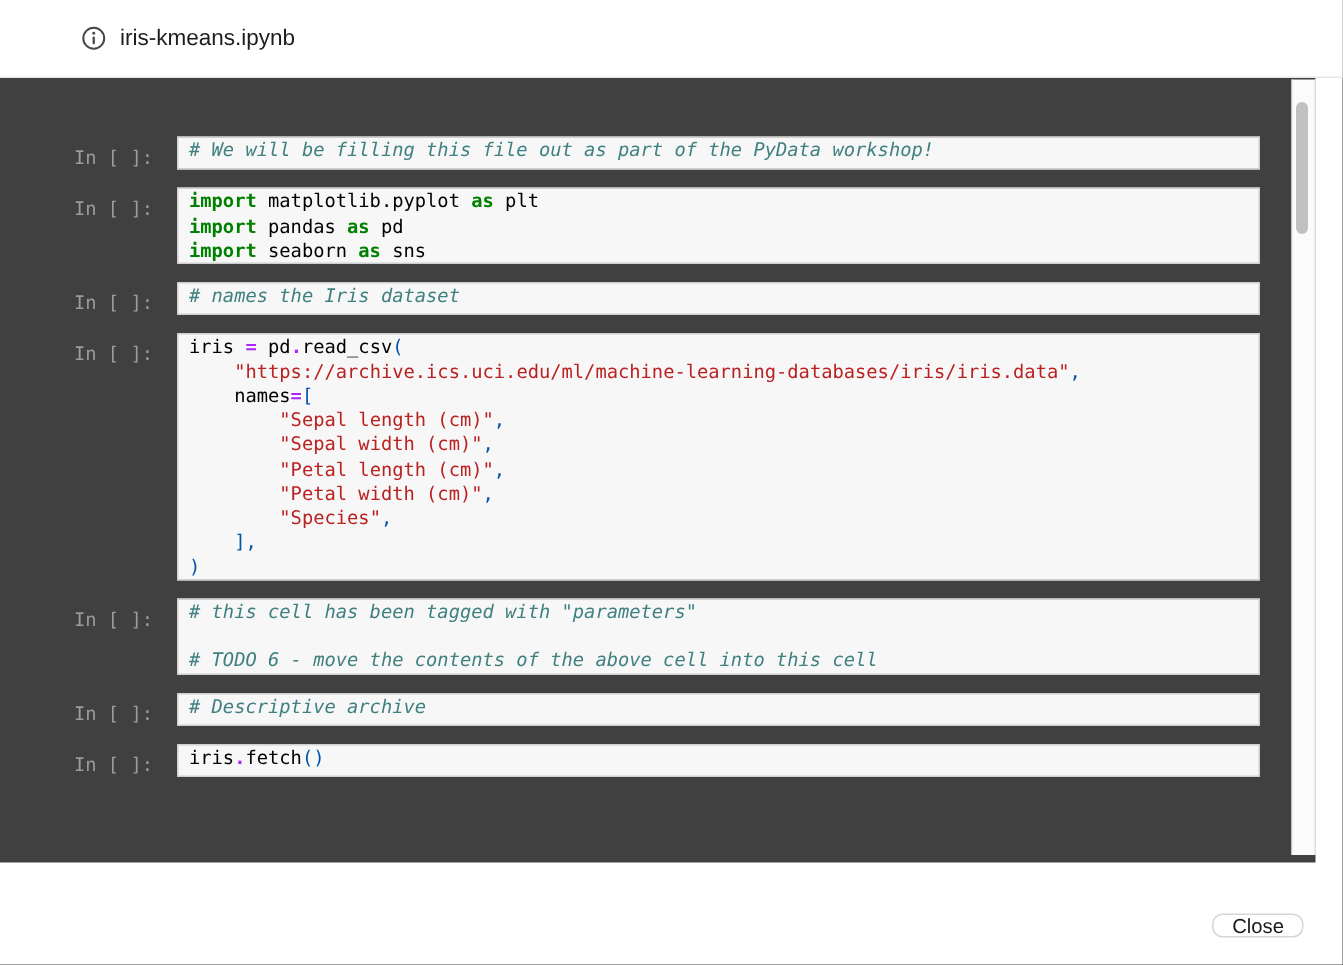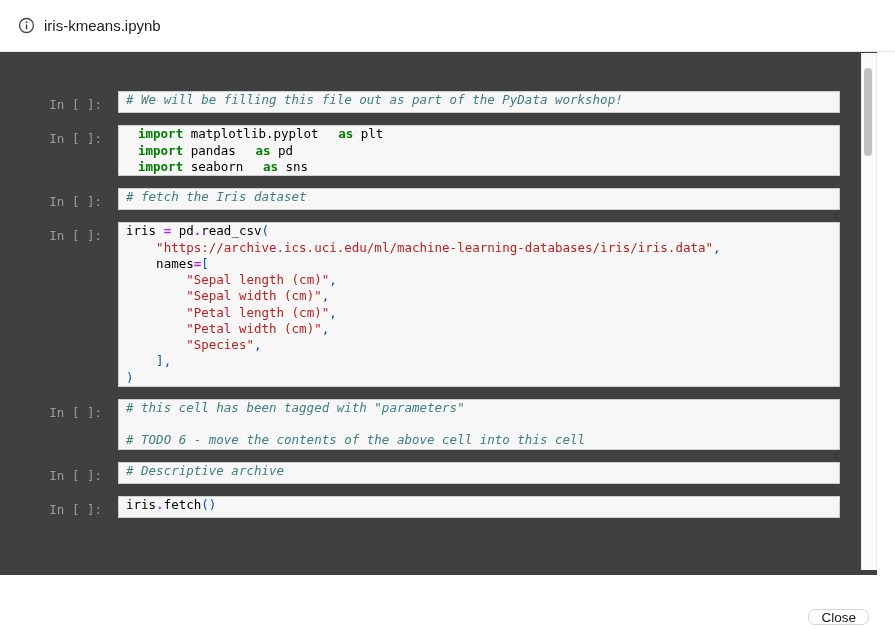--- a/index.html
+++ b/index.html
@@ -8,21 +8,21 @@
     --cell-bg:#f7f7f7; --cell-border:#cfcfcf; --prompt:#9b9b9b;
   }
   html,body{margin:0;padding:0;}
   body{
     width:895px;height:643px;background:#ffffff;overflow:hidden;position:relative;
     font-family:"Liberation Sans","DejaVu Sans",sans-serif;
   }
   
   .dialog-header{
     position:absolute;top:0;left:0;right:0;height:51px;
-    border-bottom:1px solid #e7e7e7;display:flex;align-items:center;background:#fff;z-index:3;
+    border-bottom:1px solid #e7e7e7;display:flex;align-items:center;background:#fff;z-index:3;padding-left:36px;
   }
   .info-icon{margin-left:18px;width:17px;height:17px;display:inline-block;flex:0 0 auto;}
   .dialog-title{margin-left:9px;font-size:15px;color:#1d1d1f;}
   
   .scroll-area{
     position:absolute;top:52px;left:0;width:877px;height:523px;overflow:hidden;background:#404040;
   }
   .cells{padding:39px 0 10px 0;}
   .cell-row{display:flex;margin-bottom:12px;}
   .prompt{
@@ -31,21 +31,21 @@
     font-size:12.5px;line-height:16.25px;color:var(--prompt);flex:0 0 auto;
   }
   .input-area{
     flex:1;margin-right:37px;background:var(--cell-bg);border:1px solid var(--cell-border);
     padding:0 7px;overflow:hidden;
     font-family:"DejaVu Sans Mono","Liberation Mono",monospace;
     font-size:12.5px;line-height:16.25px;color:var(--name);white-space:pre;
   }
   .code-line{white-space:pre;min-height:16.25px;}
   .tok-c{color:var(--comment);font-style:italic;}
-  .tok-k{color:var(--keyword);font-weight:bold;margin-left:12px;}
+  .tok-k{color:var(--keyword);font-weight:bold;}
   .tok-o{color:var(--operator);font-weight:bold;}
   .tok-s{color:var(--string);}
   .tok-p{color:var(--punct);}
   .tok-n{color:var(--name);}
   
   .scrollbar-track{
     position:absolute;right:18px;top:53px;width:14px;height:517px;
     background:#fbfbfb;border-left:1px solid #ececec;border-right:1px solid #ececec;z-index:4;
   }
   .scrollbar-thumb{
@@ -78,21 +78,21 @@
       <div class="cell-row">
         <div class="prompt">In [ ]:</div>
         <div class="input-area"><div class="code-line"><span class="tok-c"># We will be filling this file out as part of the PyData workshop!</span></div></div>
       </div>
       <div class="cell-row">
         <div class="prompt">In [ ]:</div>
         <div class="input-area"><div class="code-line"><span class="tok-k">import</span><span class="tok-n"> matplotlib.pyplot </span><span class="tok-k">as</span><span class="tok-n"> plt</span></div><div class="code-line"><span class="tok-k">import</span><span class="tok-n"> pandas </span><span class="tok-k">as</span><span class="tok-n"> pd</span></div><div class="code-line"><span class="tok-k">import</span><span class="tok-n"> seaborn </span><span class="tok-k">as</span><span class="tok-n"> sns</span></div></div>
       </div>
       <div class="cell-row">
         <div class="prompt">In [ ]:</div>
-        <div class="input-area"><div class="code-line"><span class="tok-c"># fetch the Iris dataset</span></div></div>
+        <div class="input-area"><div class="code-line"><span class="tok-c"># names the Iris dataset</span></div></div>
       </div>
       <div class="cell-row">
         <div class="prompt">In [ ]:</div>
         <div class="input-area"><div class="code-line"><span class="tok-n">iris </span><span class="tok-o">=</span><span class="tok-n"> pd</span><span class="tok-o">.</span><span class="tok-n">read_csv</span><span class="tok-p">(</span></div><div class="code-line"><span class="tok-n">    </span><span class="tok-s">"https://archive.ics.uci.edu/ml/machine-learning-databases/iris/iris.data"</span><span class="tok-p">,</span></div><div class="code-line"><span class="tok-n">    names</span><span class="tok-o">=</span><span class="tok-p">[</span></div><div class="code-line"><span class="tok-n">        </span><span class="tok-s">"Sepal length (cm)"</span><span class="tok-p">,</span></div><div class="code-line"><span class="tok-n">        </span><span class="tok-s">"Sepal width (cm)"</span><span class="tok-p">,</span></div><div class="code-line"><span class="tok-n">        </span><span class="tok-s">"Petal length (cm)"</span><span class="tok-p">,</span></div><div class="code-line"><span class="tok-n">        </span><span class="tok-s">"Petal width (cm)"</span><span class="tok-p">,</span></div><div class="code-line"><span class="tok-n">        </span><span class="tok-s">"Species"</span><span class="tok-p">,</span></div><div class="code-line"><span class="tok-n">    </span><span class="tok-p">],</span></div><div class="code-line"><span class="tok-p">)</span></div></div>
       </div>
       <div class="cell-row">
         <div class="prompt">In [ ]:</div>
         <div class="input-area"><div class="code-line"><span class="tok-c"># this cell has been tagged with "parameters"</span></div><div class="code-line">&nbsp;</div><div class="code-line"><span class="tok-c"># TODO 6 - move the contents of the above cell into this cell</span></div></div>
       </div>
       <div class="cell-row">

